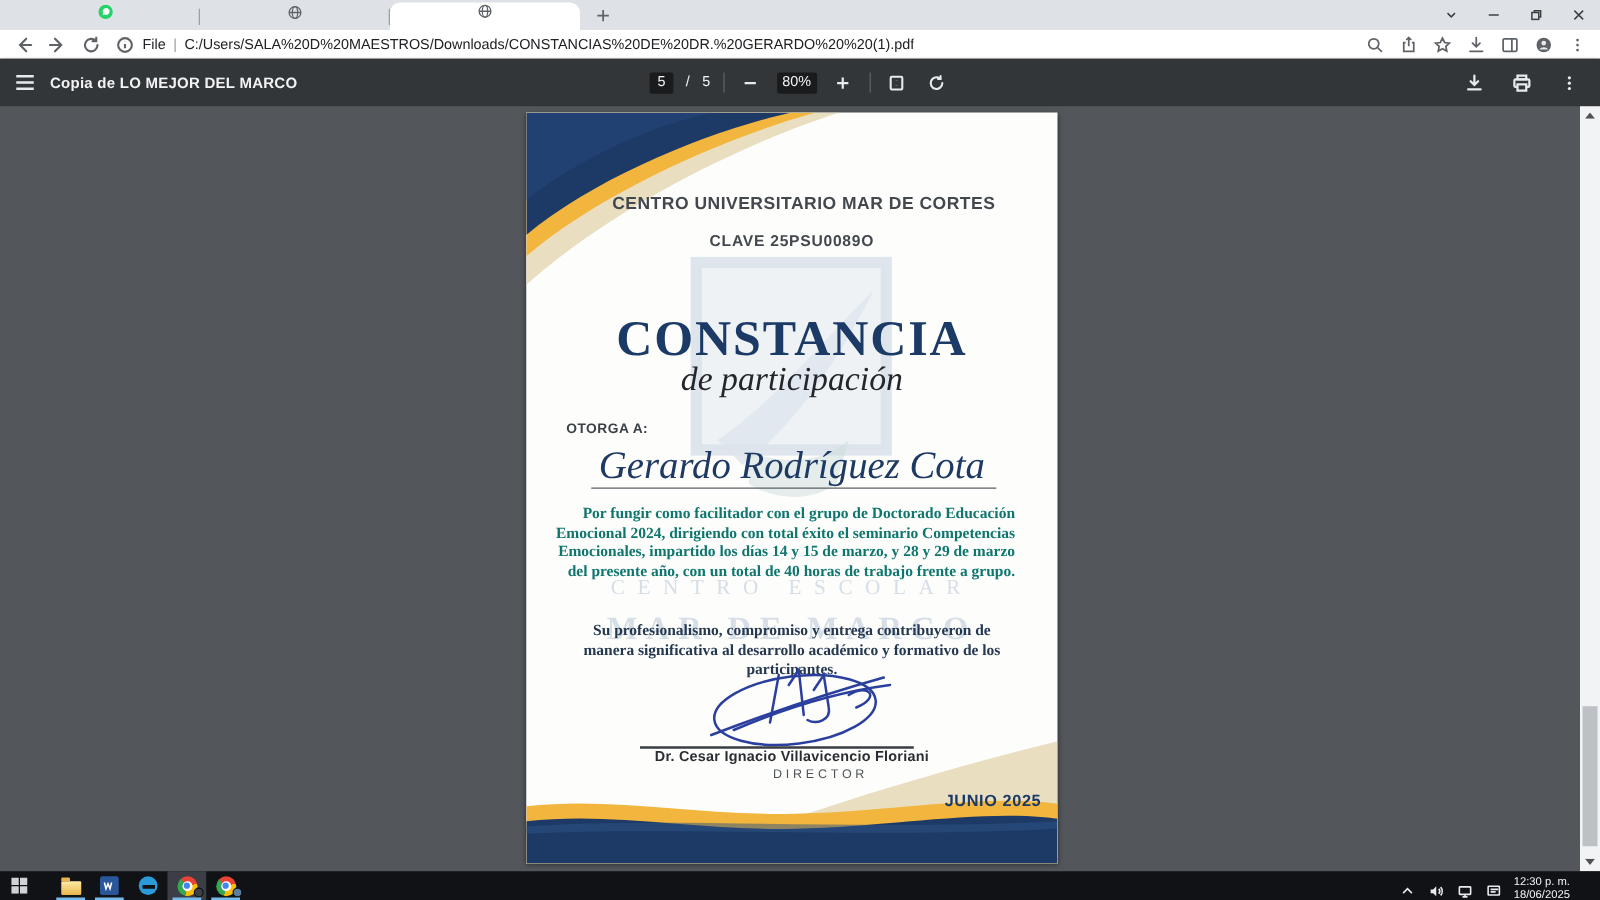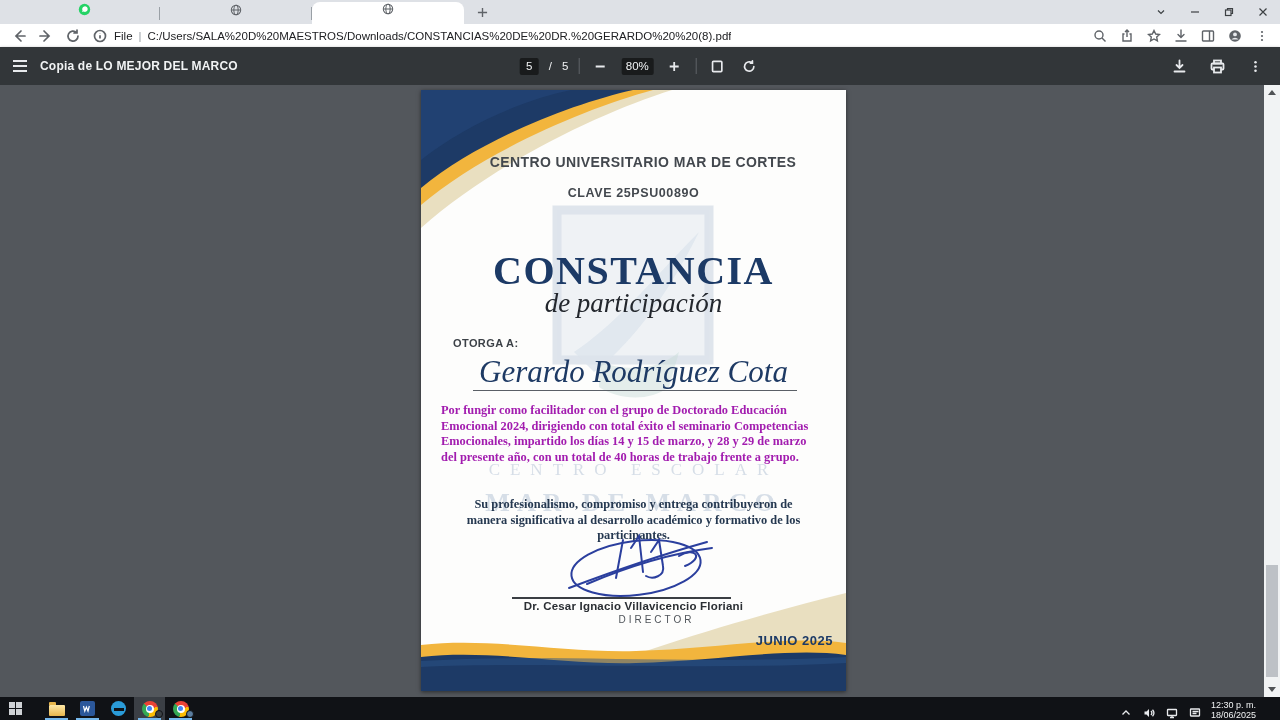--- a/index.html
+++ b/index.html
@@ -53,21 +53,21 @@
   .deco { position:absolute; pointer-events:none; }
   .wm-shield { position:absolute; left:118px; top:112px; width:190px; height:215px; opacity:.6; }
   .wm-text { position:absolute; left:0; right:0; text-align:center; font-family:"Liberation Serif", serif; color:rgba(150,172,198,.38); white-space:nowrap; }
   .org1 { top:64px; font-size:14px; font-weight:600; color:#43484e; letter-spacing:.4px;margin-left:19px; }
   .org2 { top:96px; font-size:12.5px; font-weight:600; color:#43484e; letter-spacing:.6px; }
   .cert-title { top:157px; font-family:"Liberation Serif", serif; font-size:40px; font-weight:bold; color:#1c3a66; letter-spacing:1.5px; }
   .cert-sub { top:198px; font-family:"Liberation Serif", serif; font-style:italic; font-size:27px; color:#23272d; }
   .grant { position:absolute; left:32px; top:247px; font-size:11px; font-weight:600; color:#3c4147; letter-spacing:.4px; }
   .recipient { top:264px; font-family:"Liberation Serif", serif; font-style:italic; font-size:31px; color:#1e3a64; }
   .nameline { position:absolute; left:52px; top:300px; width:324px; height:1px; background:#5a5f66; }
-  .body1 { top:313px; left:20px; right:34px; position:absolute; text-align:left; font-family:"Liberation Serif", serif; font-size:12.4px; font-weight:600; line-height:15.6px; color:#a21caf; }
+  .body1 { top:313px; left:20px; right:34px; position:absolute; text-align:right; font-family:"Liberation Serif", serif; font-size:12.4px; font-weight:600; line-height:15.6px; color:#0f766e; }
   .body2 { top:407px; left:34px; right:34px; position:absolute; text-align:center; font-family:"Liberation Serif", serif; font-size:12.4px; font-weight:600; line-height:15.6px; color:#253850; }
   .sig { position:absolute; left:118px; top:436px; width:195px; height:78px; }
   .sigline { position:absolute; left:91px; top:507px; width:219px; height:1.5px; background:#3a3e43; }
   .signer { top:510px; font-size:11.5px; font-weight:bold; color:#2a2e33; letter-spacing:.2px; }
   .signer-title { top:524px; font-size:10px; color:#4e5359; letter-spacing:3px;margin-left:46px; }
   .issue-date { position:absolute; right:13px; top:543px; font-size:13px; font-weight:bold; color:#1c3a66; letter-spacing:.5px; z-index:4; }
 
   
   .scrollbar { position:absolute; right:0; top:0; bottom:0; width:16px; background:#f1f3f4; }
   .scroll-arrow { position:absolute; left:0; width:16px; height:15px; display:flex; align-items:center; justify-content:center; }
@@ -198,21 +198,21 @@
       </span>
     <div class="urlzone">
       <span class="navbtn" style="flex:0 0 auto">
           <svg viewBox="0 0 14 14">
             <circle cx="7" cy="7" r="5.5"></circle>
             <path d="M7 6.2v3.3 M7 4.2v.2"></path>
           </svg>
         </span>
       <span class="scheme">File</span>
       <span class="urlsep">|</span>
-      <span class="urltext">C:/Users/SALA%20D%20MAESTROS/Downloads/CONSTANCIAS%20DE%20DR.%20GERARDO%20%20(8).pdf</span>
+      <span class="urltext">C:/Users/SALA%20D%20MAESTROS/Downloads/CONSTANCIAS%20DE%20DR.%20GERARDO%20%20(1).pdf</span>
     </div>
     <div class="omniicons">
       <span class="oicon">
           <svg viewBox="0 0 14 14">
             <circle cx="6" cy="6" r="4"></circle>
             <path d="M9 9l3.5 3.5"></path>
           </svg>
         </span>
       <span class="oicon">
           <svg viewBox="0 0 14 14">

